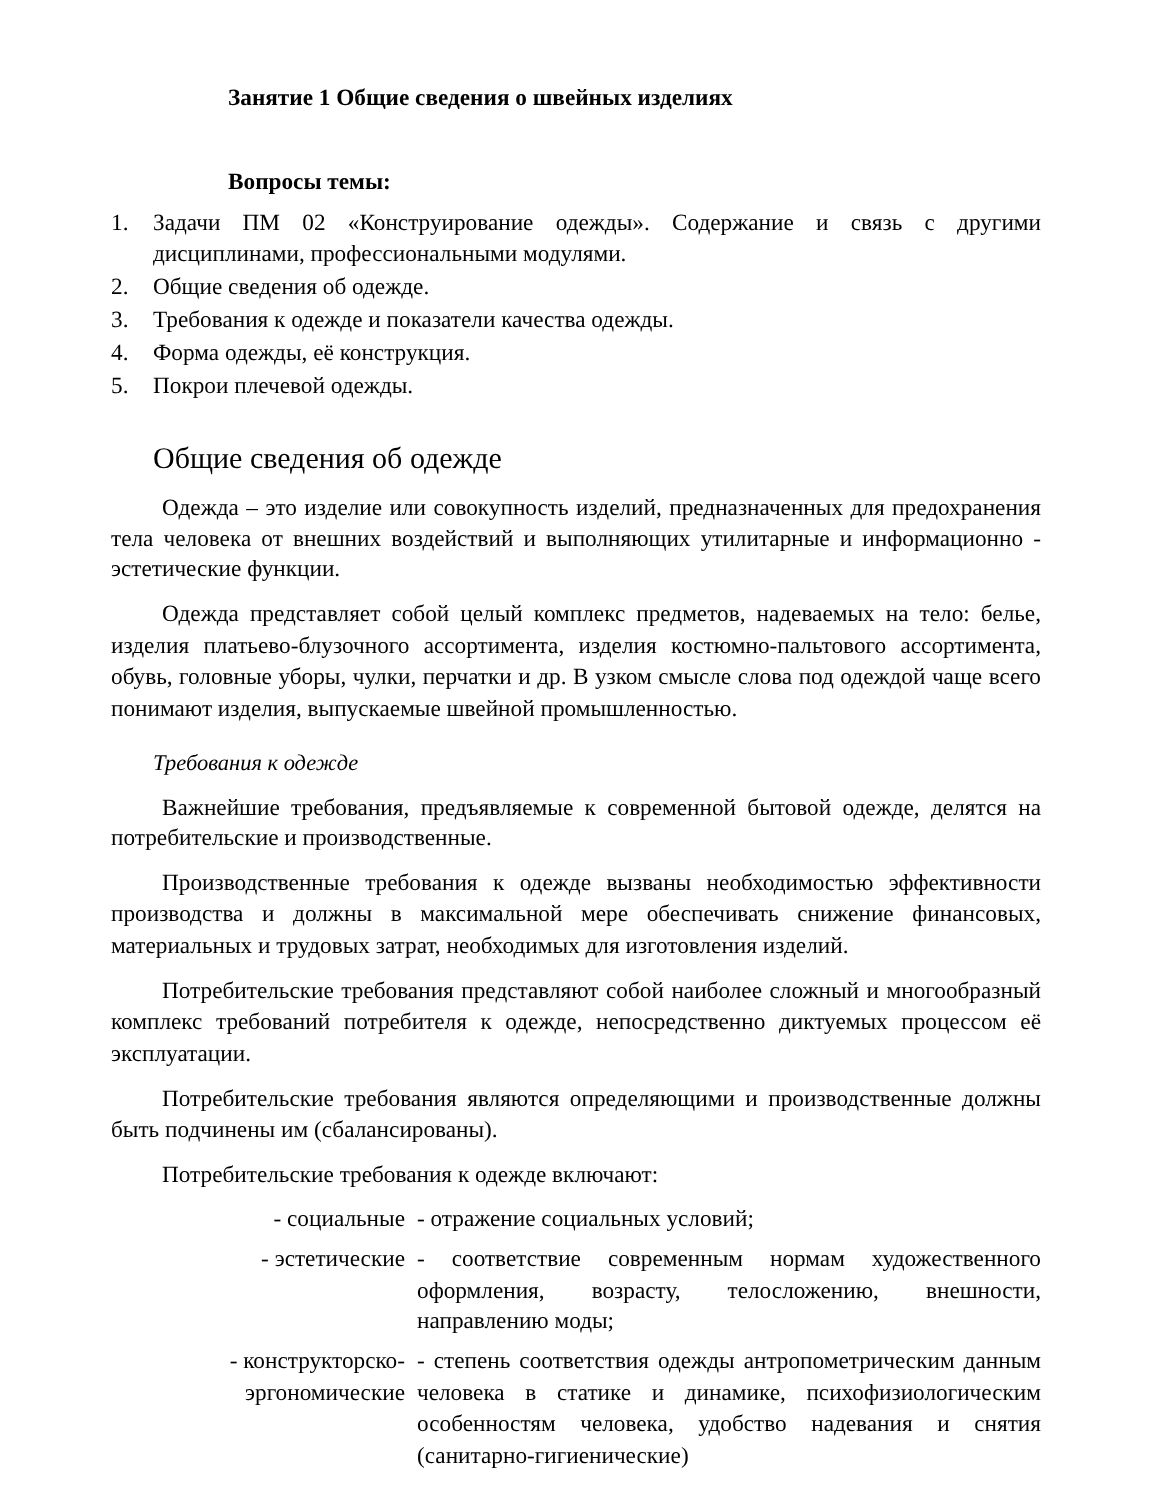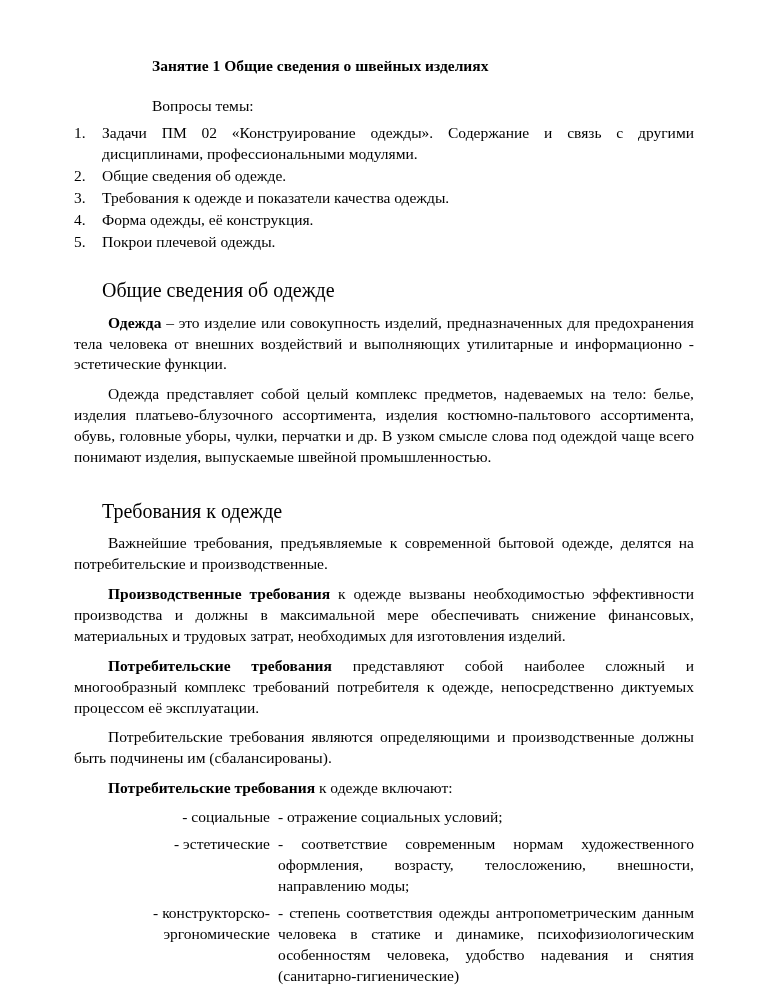--- a/index.html
+++ b/index.html
@@ -24,22 +24,23 @@
   .doc-title {
     font-size: 15.5px;
     font-weight: bold;
     text-align: left;
     margin: 0 0 0 78px;
     line-height: 1.3;
   }
   .spacer-sm { height: 20px; }
   .questions-lead {
     font-size: 15.5px;
-    margin: 0 0 0 78px;
+    margin: 16px 0 0 78px;
     line-height: 1.35;
+    font-weight: bold;
   }
   ol.questions {
     list-style: none;
     margin: 6px 0 0 0;
     padding: 0;
     font-size: 15.5px;
     line-height: 1.35;
   }
   ol.questions li {
     position: relative;
@@ -56,37 +57,38 @@
     text-align: justify;
   }
   h2.section {
     font-size: 20px;
     font-weight: normal;
     margin: 24px 0 0 0;
     padding-left: 28px;
     line-height: 1.3;
   }
   h3.subsection {
-    font-size: 20px;
+    font-size: 15px;
     font-weight: normal;
-    margin: 30px 0 0 0;
+    margin: 16px 0 0 0;
     padding-left: 28px;
     line-height: 1.3;
+    font-style: italic;
   }
   p.para {
     font-size: 15.5px;
     line-height: 1.35;
     margin: 9px 0 0 0;
     text-align: justify;
     text-indent: 34px;
   }
   p.para.first-after-head {
     margin-top: 10px;
   }
-  b { font-weight: bold; }
+  b { font-weight: normal; }
   .list-table {
     width: 100%;
     border-collapse: collapse;
     margin-top: 8px;
     font-size: 15.5px;
     line-height: 1.35;
   }
   .list-table td {
     vertical-align: top;
     padding: 0 0 6px 0;

